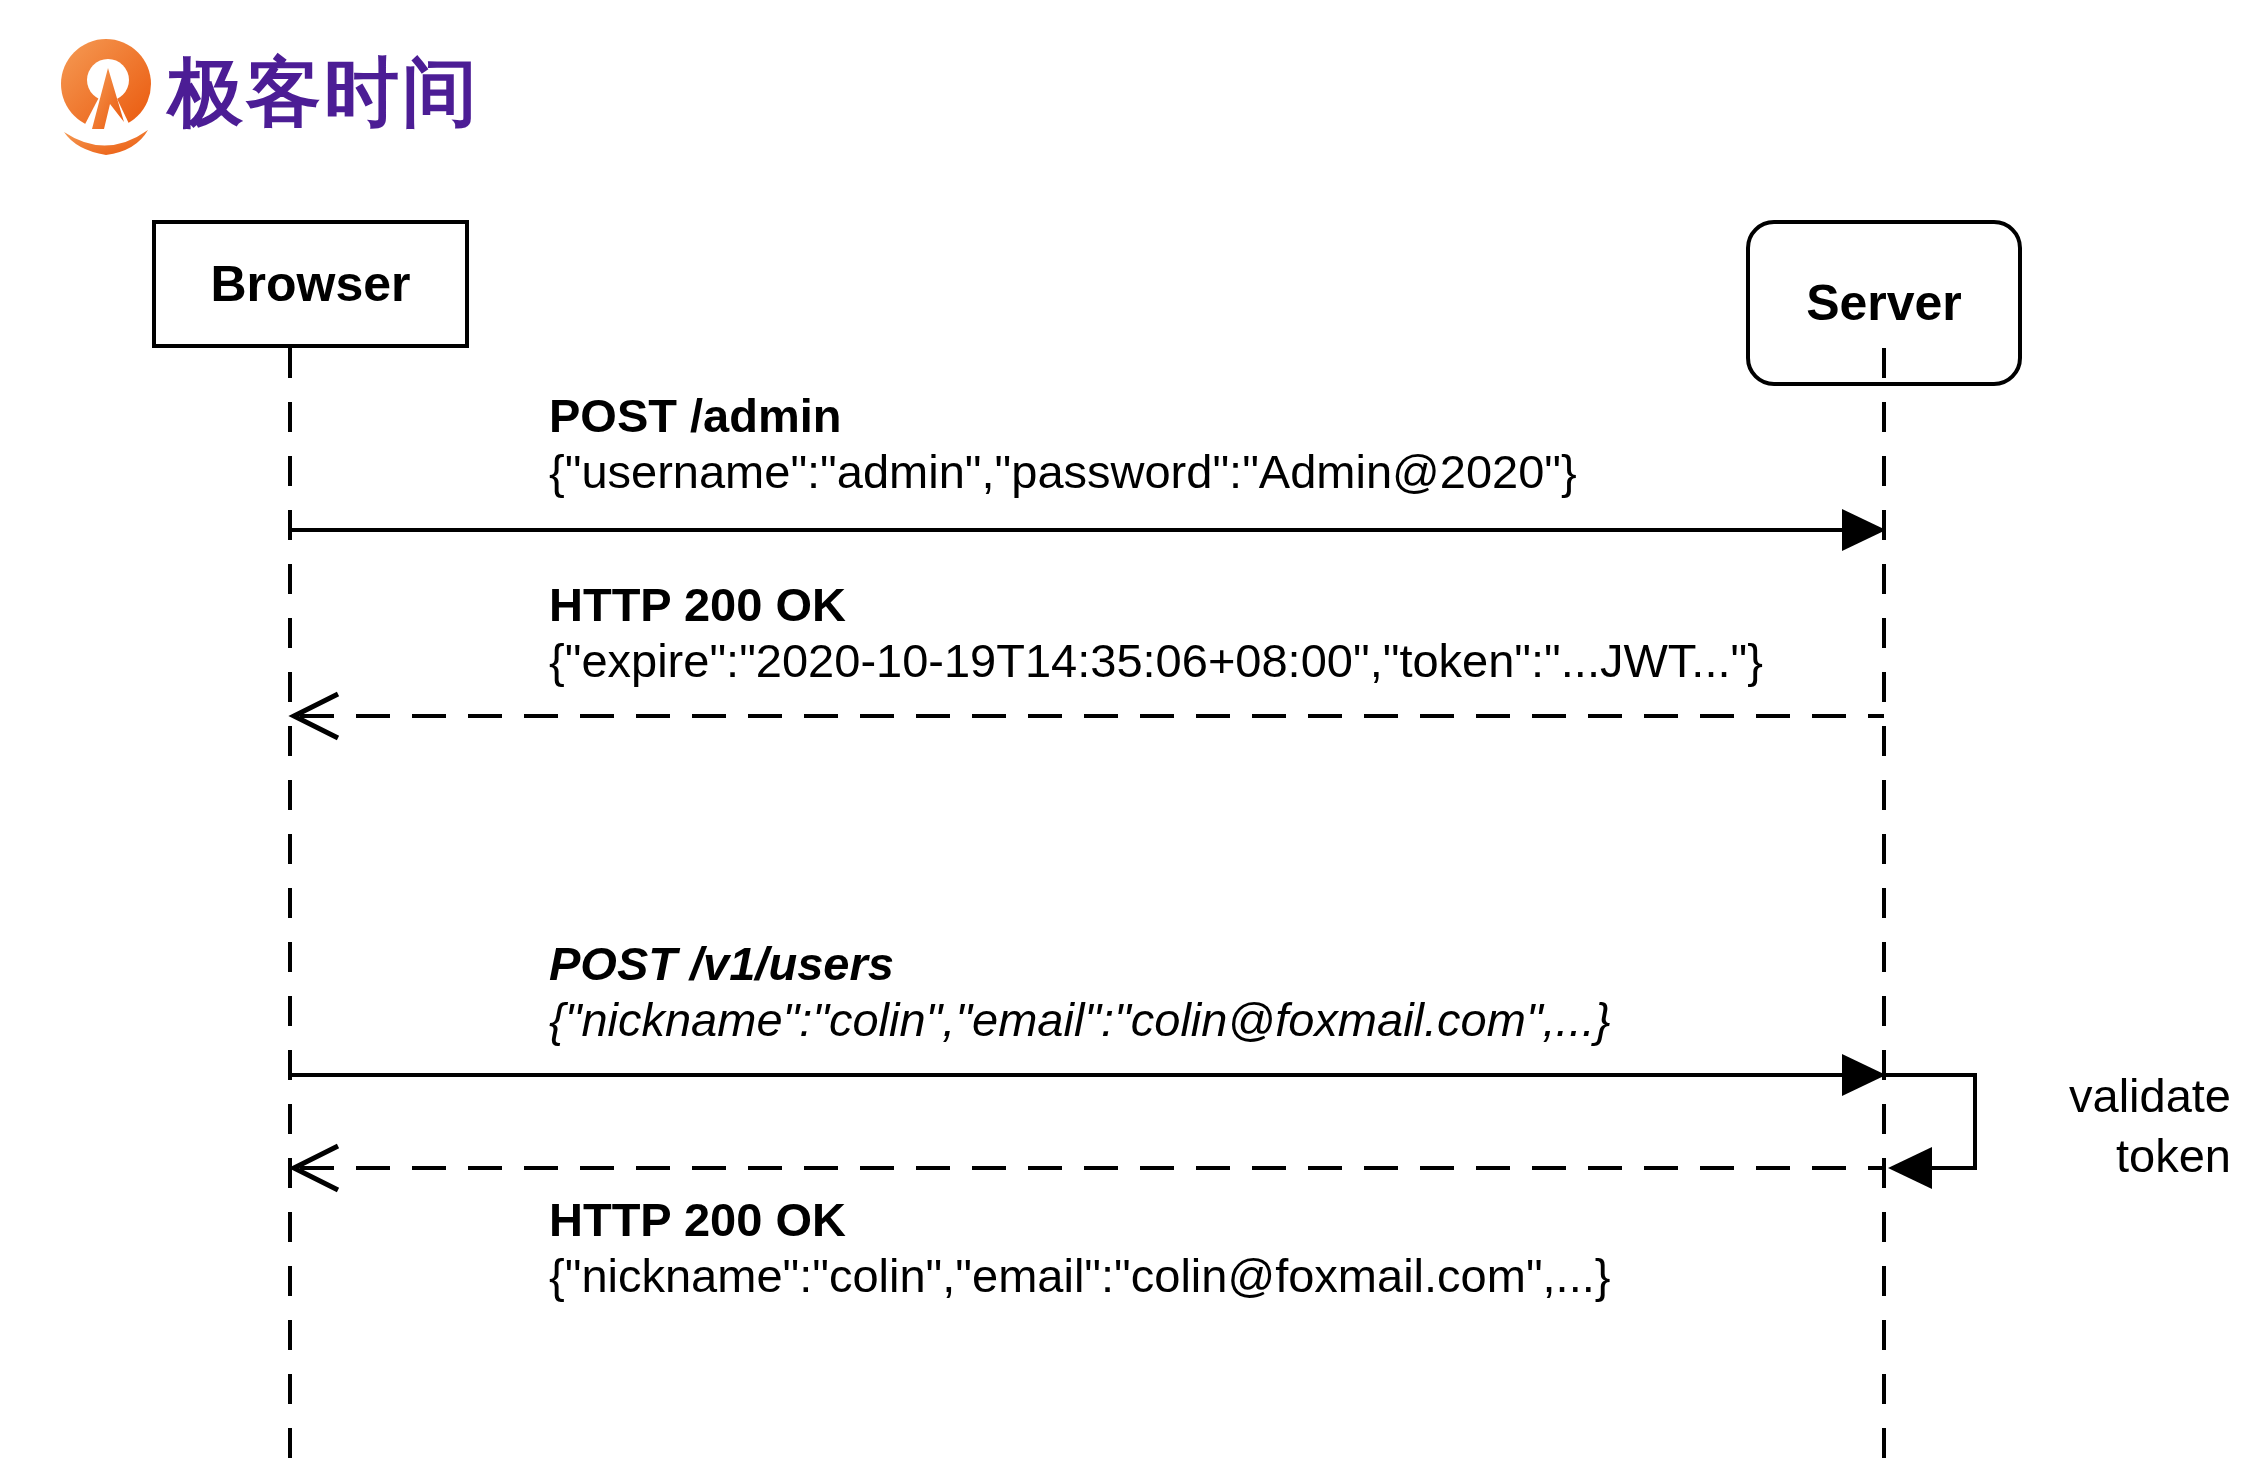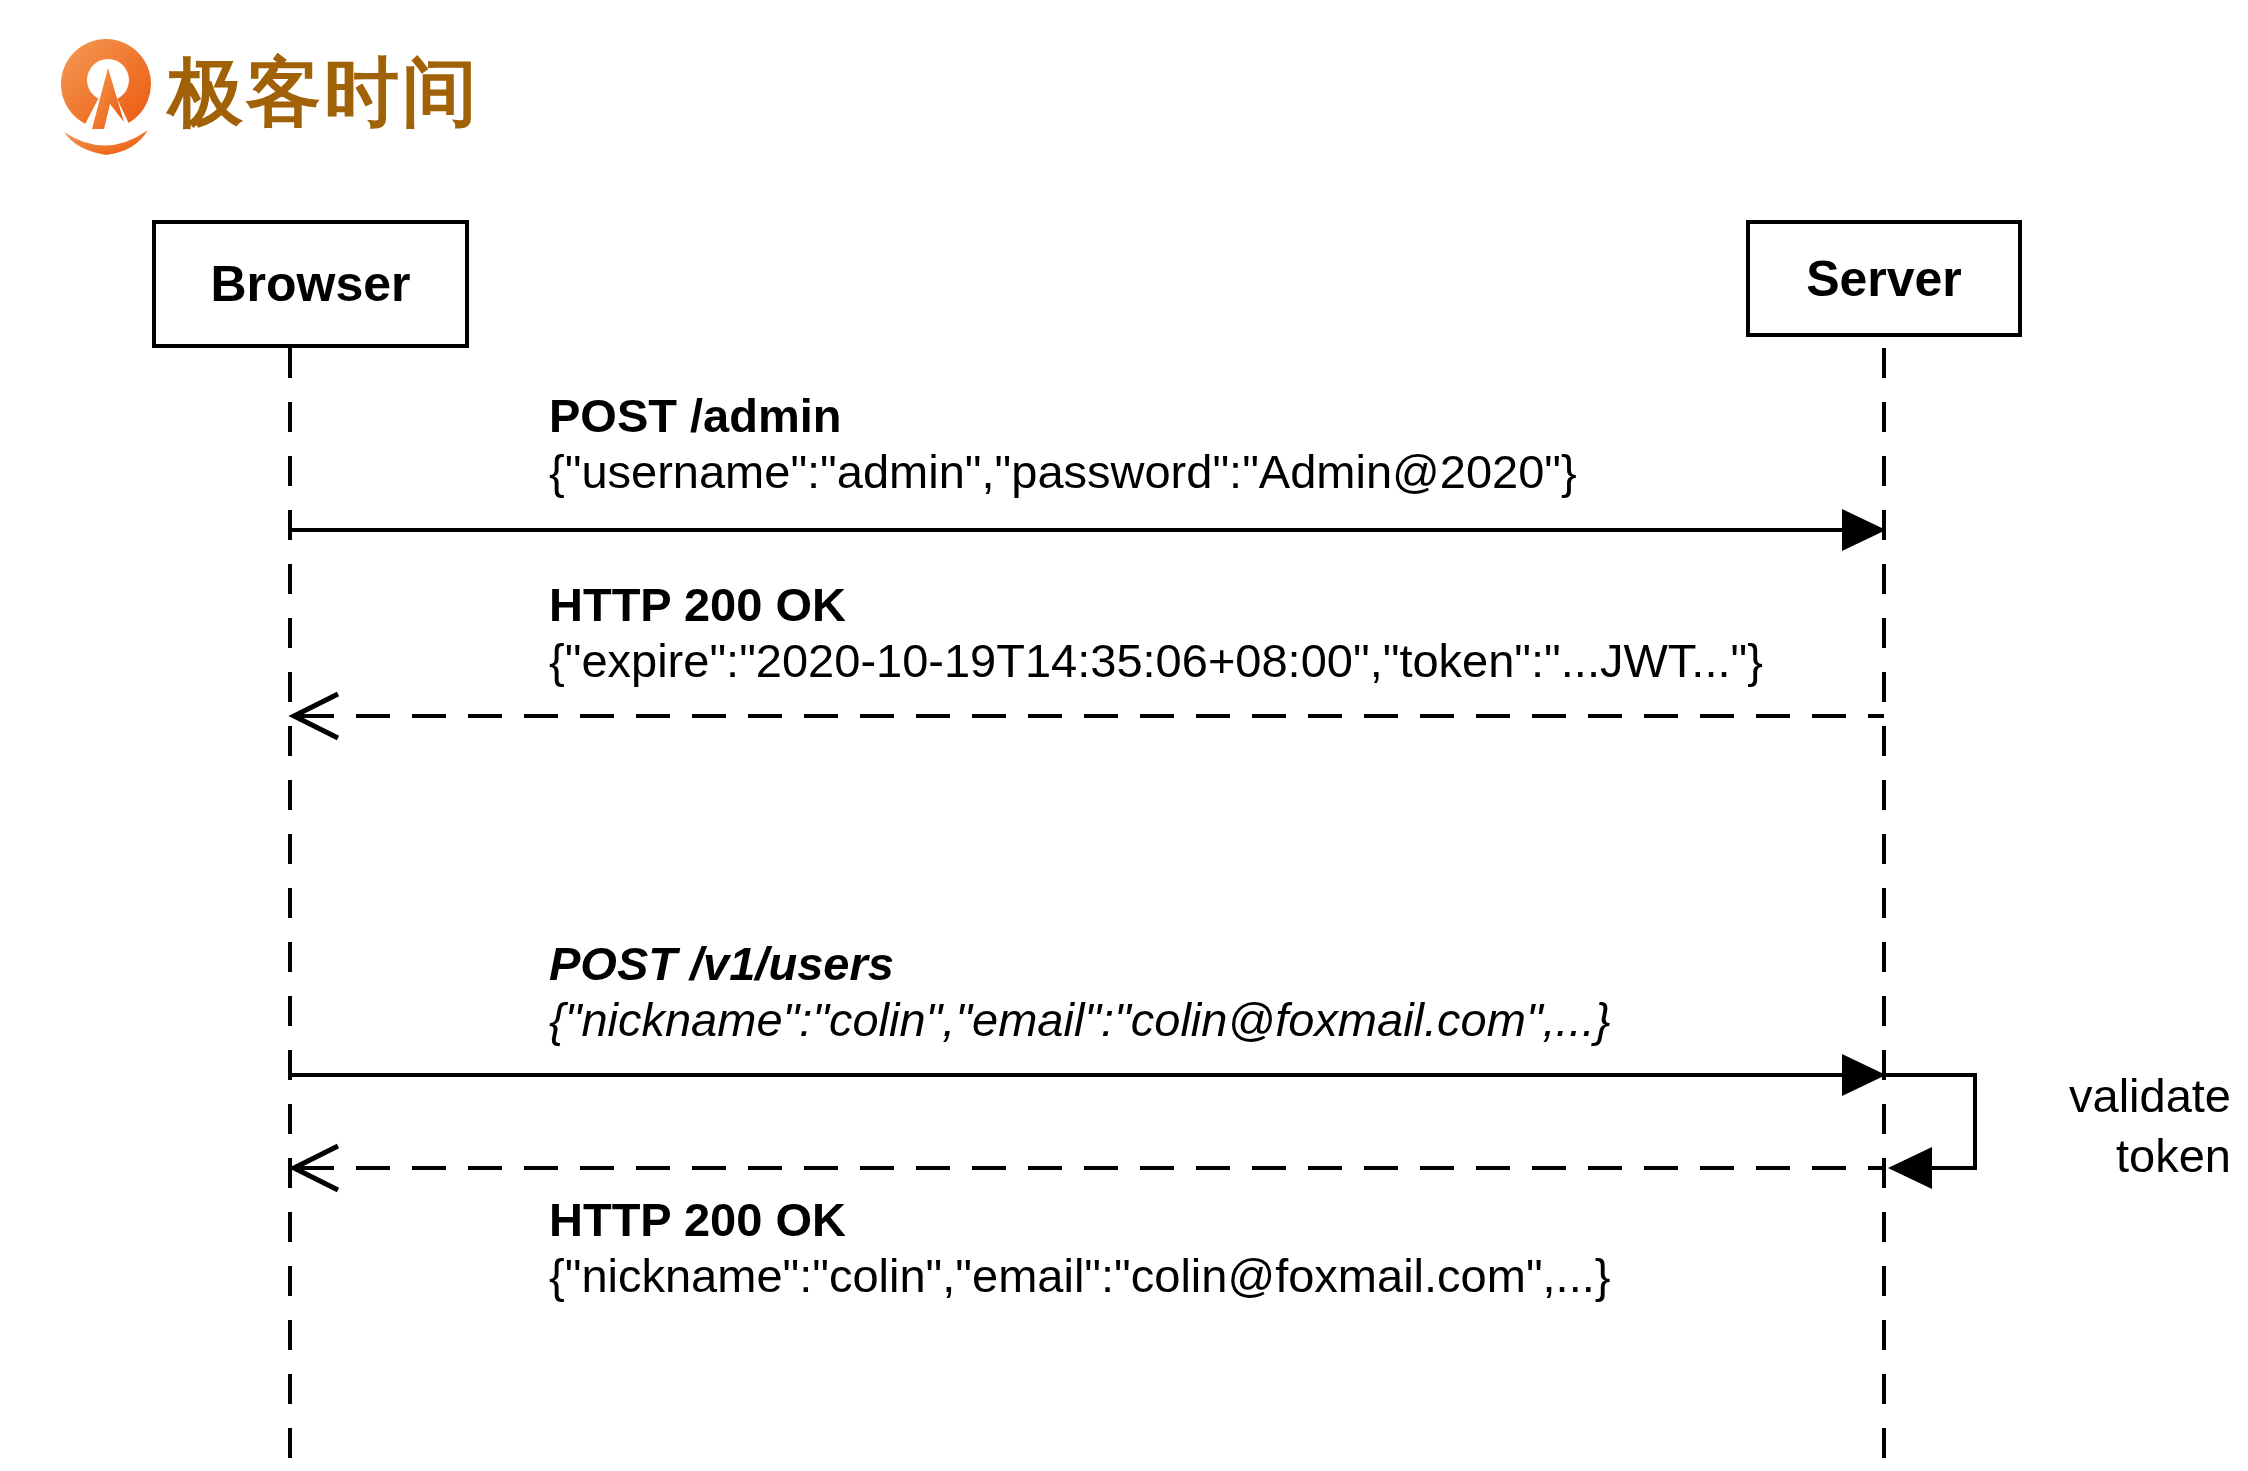--- a/index.html
+++ b/index.html
@@ -5,30 +5,30 @@
   html,body{margin:0;padding:0;background:#ffffff;}
   .stage{
     position:relative;width:2248px;height:1471px;background:#ffffff;overflow:hidden;
     font-family:"Liberation Sans","DejaVu Sans",sans-serif;color:#000;
   }
   
   .brand{position:absolute;left:56px;top:38px;display:flex;align-items:flex-start;}
   .brand-mark{width:100px;height:118px;display:block;}
   .brand-name{
     margin-left:12px;margin-top:14px;font-size:75px;line-height:80px;
-    font-weight:700;color:#a16207;letter-spacing:3px;white-space:nowrap;
+    font-weight:700;color:#4c1d95;letter-spacing:3px;white-space:nowrap;
   }
   
   .actor{
     position:absolute;box-sizing:border-box;border:4px solid #000;background:#fff;
     display:flex;align-items:center;justify-content:center;
     font-size:50px;font-weight:700;
   }
   .actor.browser{left:152px;top:220px;width:317px;height:128px;}
-  .actor.server {left:1746px;top:220px;width:276px;height:117px;}
+  .actor.server {left:1746px;top:220px;width:276px;height:166px;border-radius:28px;}
   
   .wires{position:absolute;left:0;top:0;}
   
   .msg{position:absolute;left:549px;font-size:47px;line-height:56px;white-space:nowrap;}
   .msg .t{font-weight:700;}
   .msg1{top:388px;}
   .msg2{top:577px;}
   .msg3{top:936px;font-style:italic;}
   .msg4{top:1192px;}
   .selfnote{

